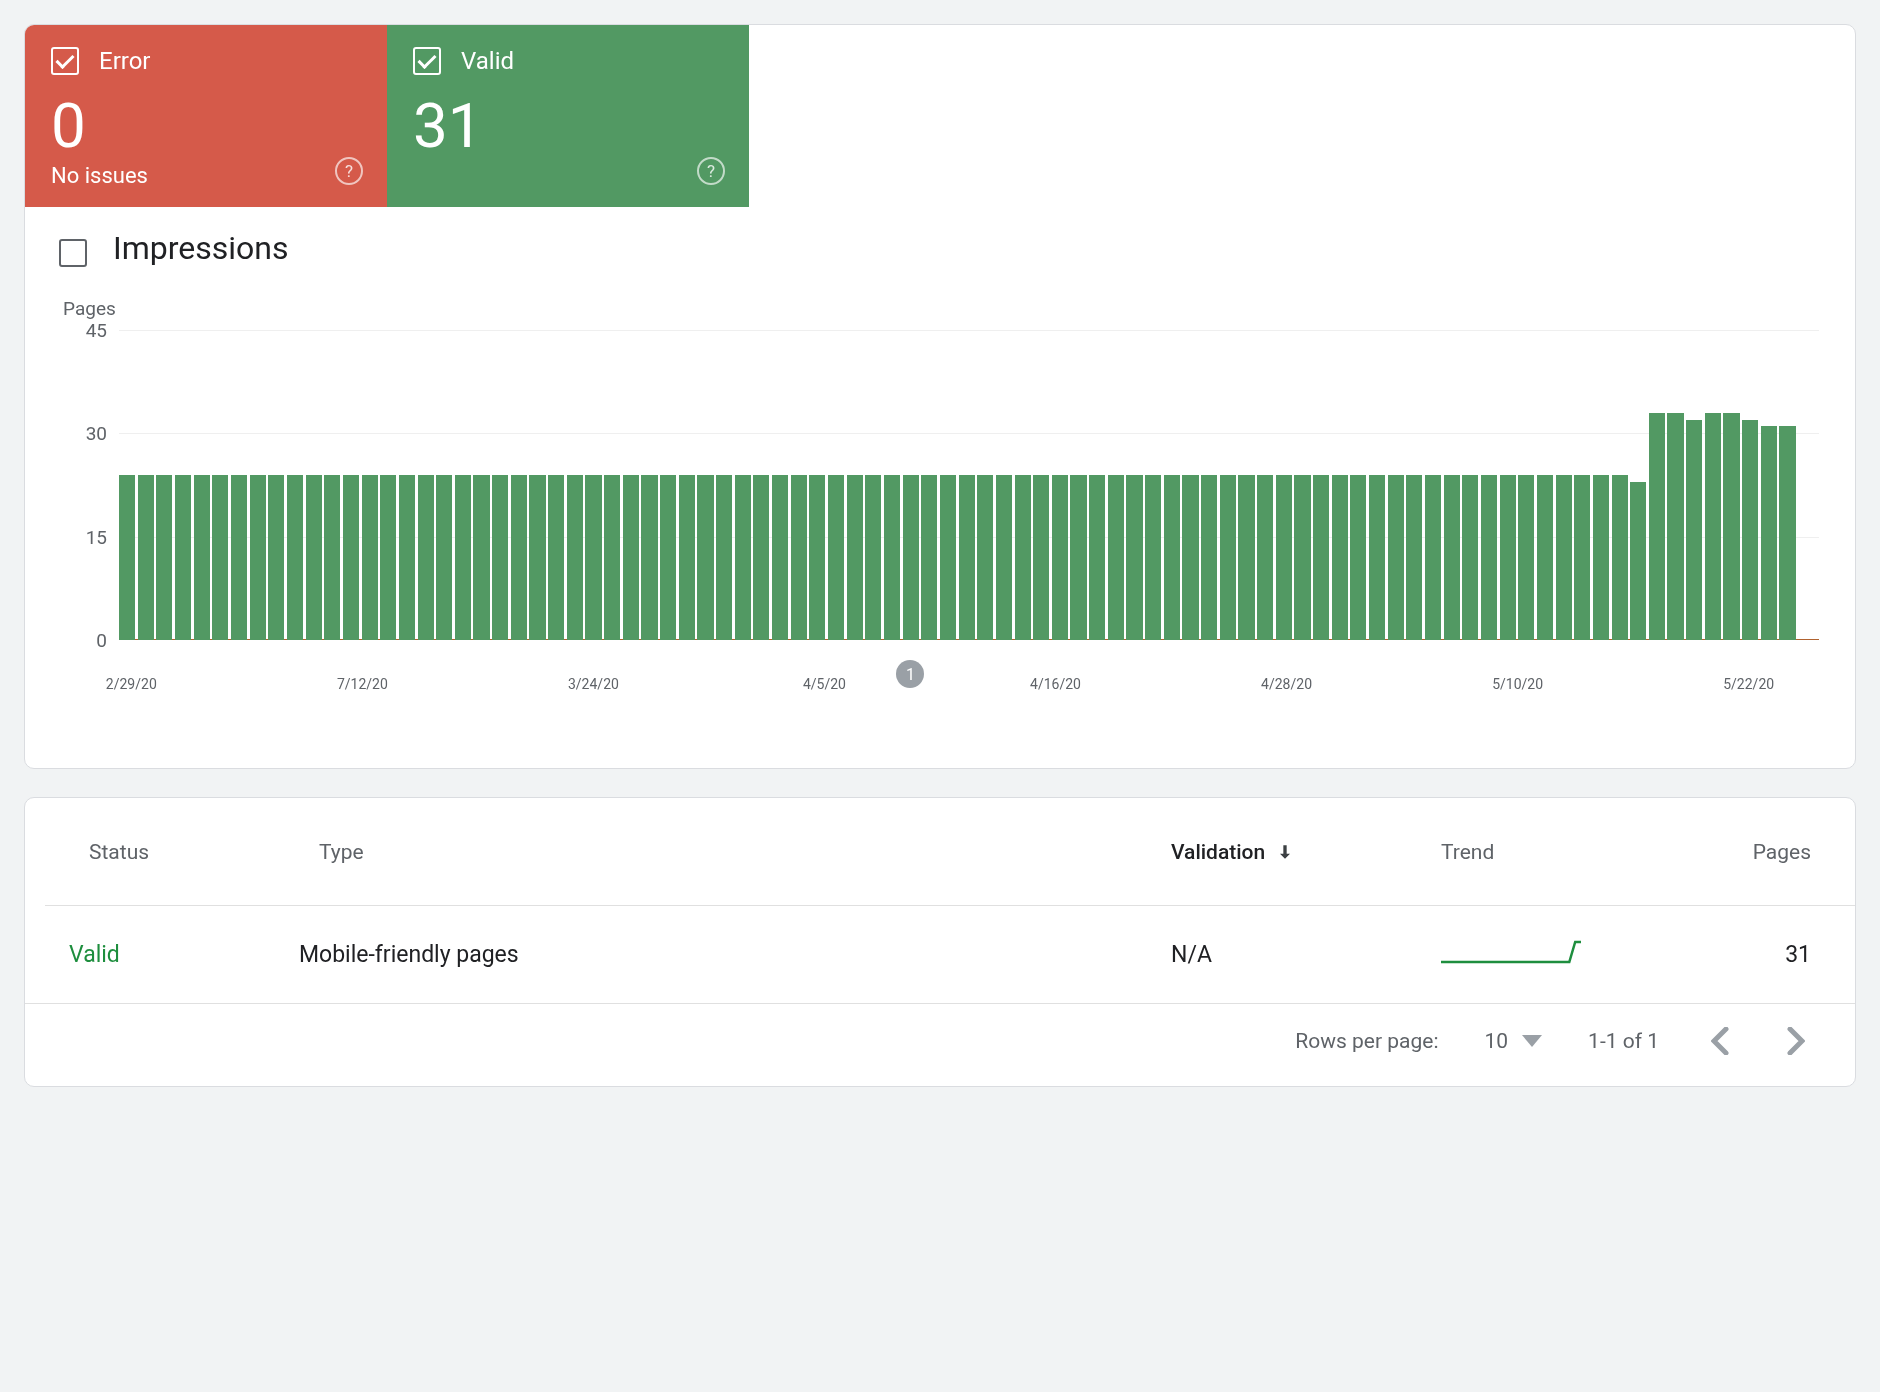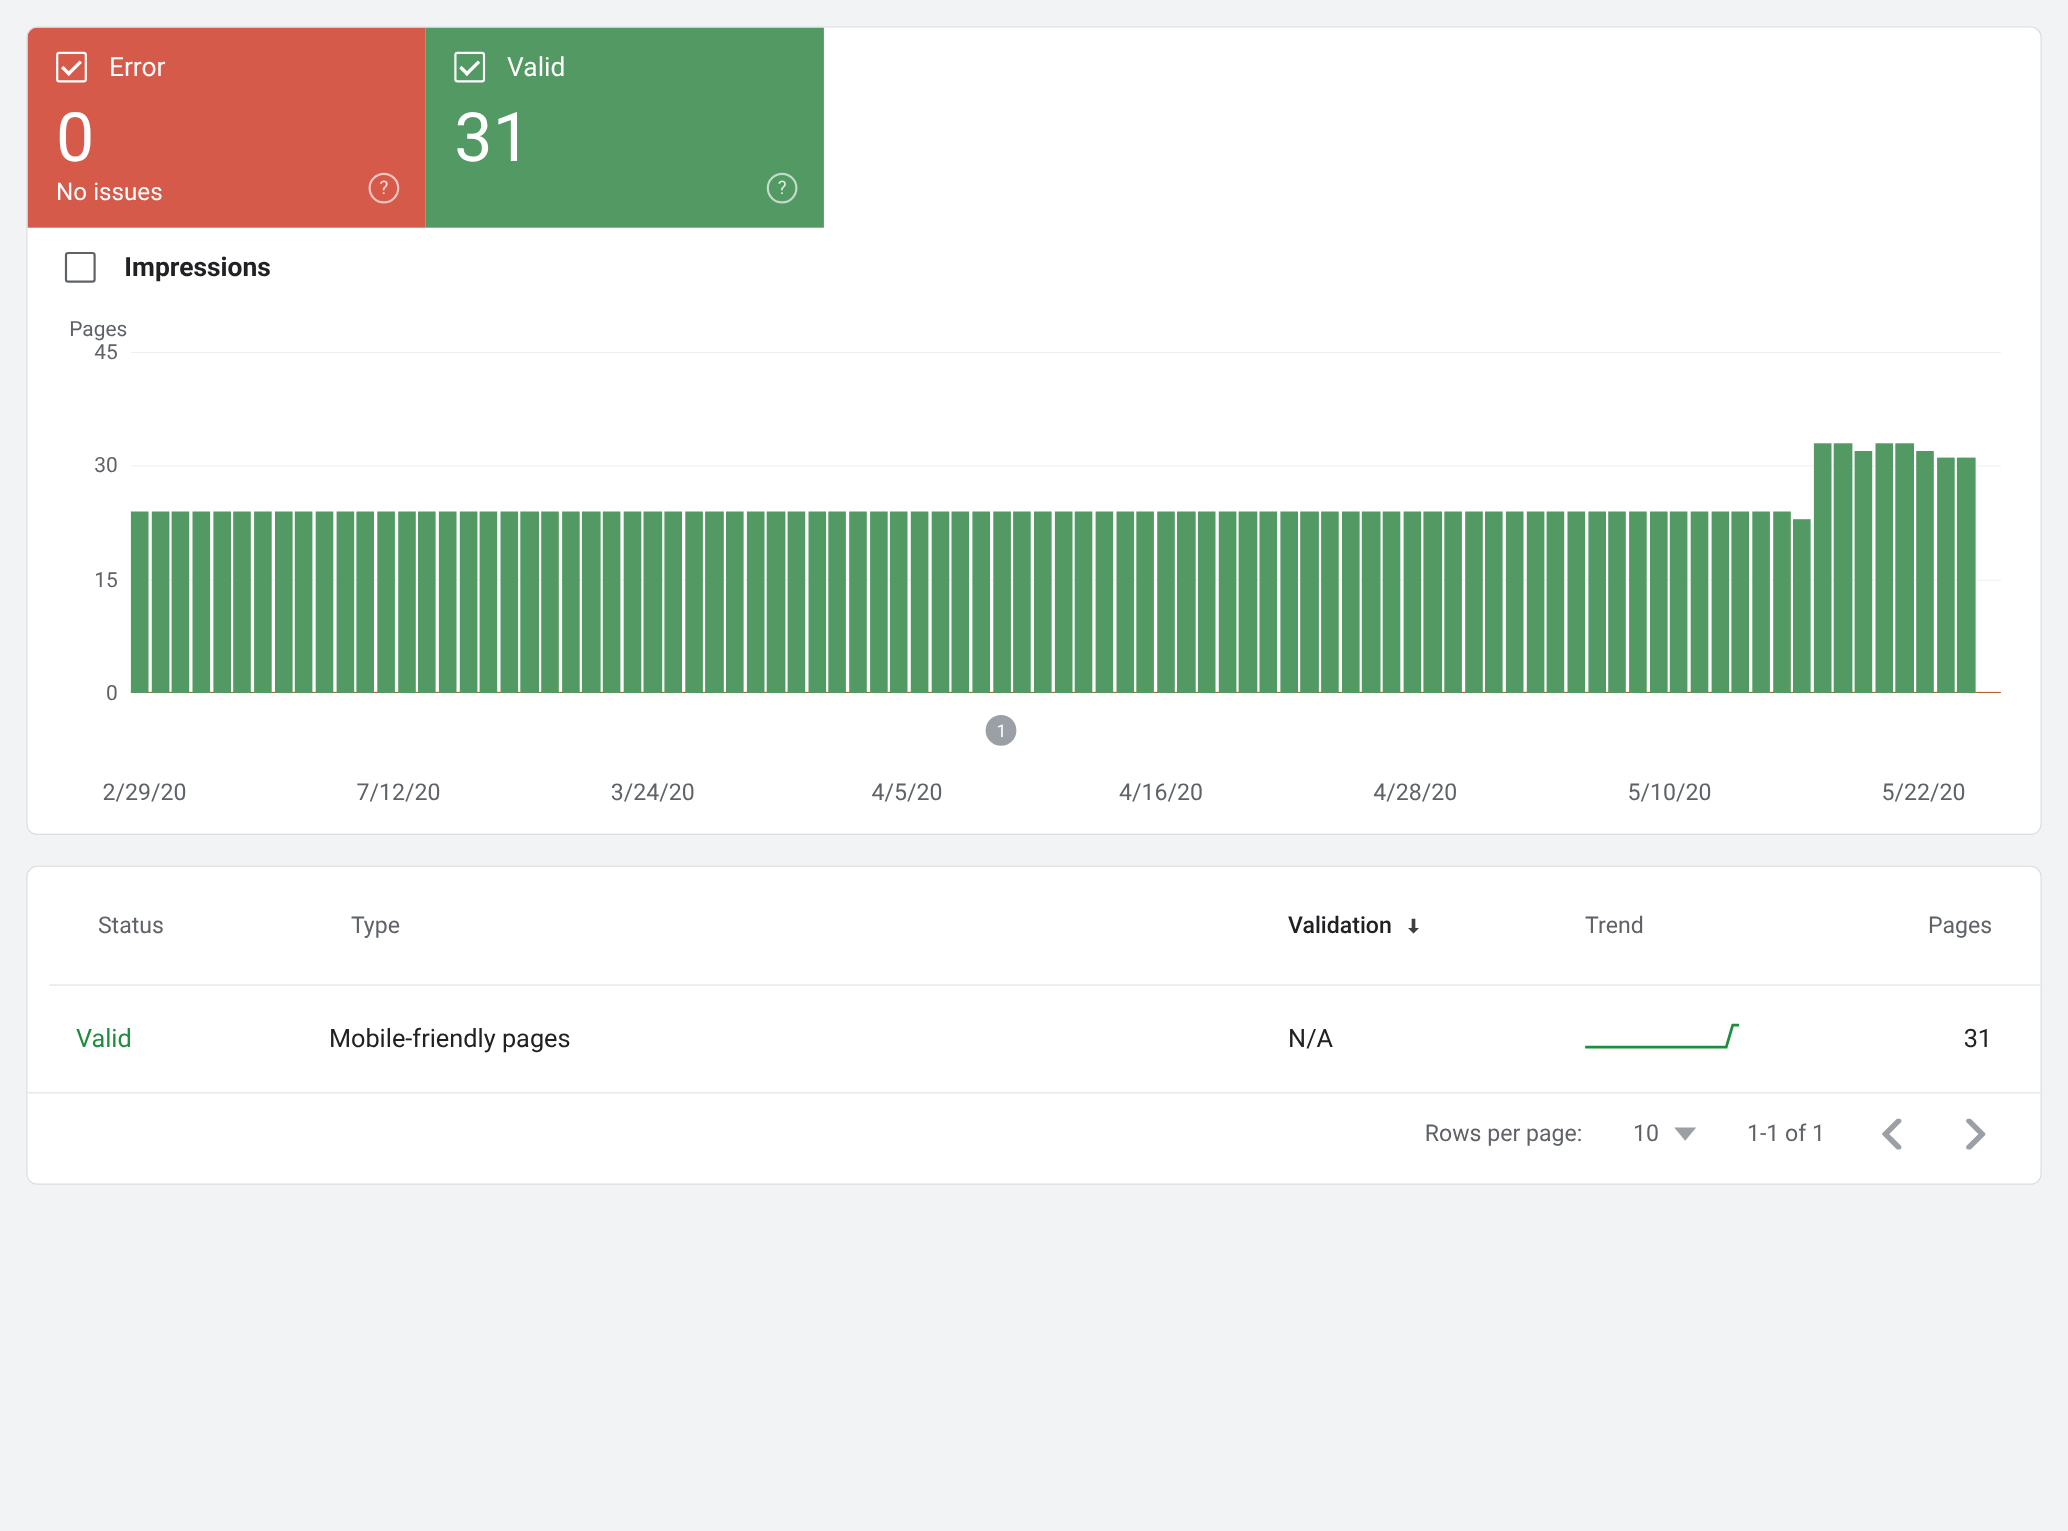--- a/index.html
+++ b/index.html
@@ -76,22 +76,22 @@
     border-radius: 50%;
     display: flex; align-items: center; justify-content: center;
     font-size: 17px;
   }
 
   
   .imp-row {
     display: flex;
     align-items: flex-end;
     padding: 22px 34px 0;
-    font-size: 24px;
-    font-weight: 700;
+    font-size: 32px;
+    font-weight: 400;
   }
   .imp-row .cbx2 {
     width: 28px; height: 28px;
     border: 2.5px solid #5f6368;
     border-radius: 3px;
     margin-right: 26px;
   }
 
   
   .chart-wrap {
@@ -149,25 +149,24 @@
     transform: translate(-50%, 10px);
   }
   .xticks {
     position: relative;
     height: 48px;
     margin-top: 36px;
   }
   .xtick {
     position: absolute;
     top: 0;
-    font-size: 21px;
+    font-size: 14px;
     color: var(--text-med);
     transform: translateX(-50%);
     white-space: nowrap;
-    margin-top: 43px;
   }
 
   
   .details-head {
     display: flex;
     align-items: center;
     justify-content: space-between;
     padding: 34px 44px 18px;
   }
   .details-head h2 {

